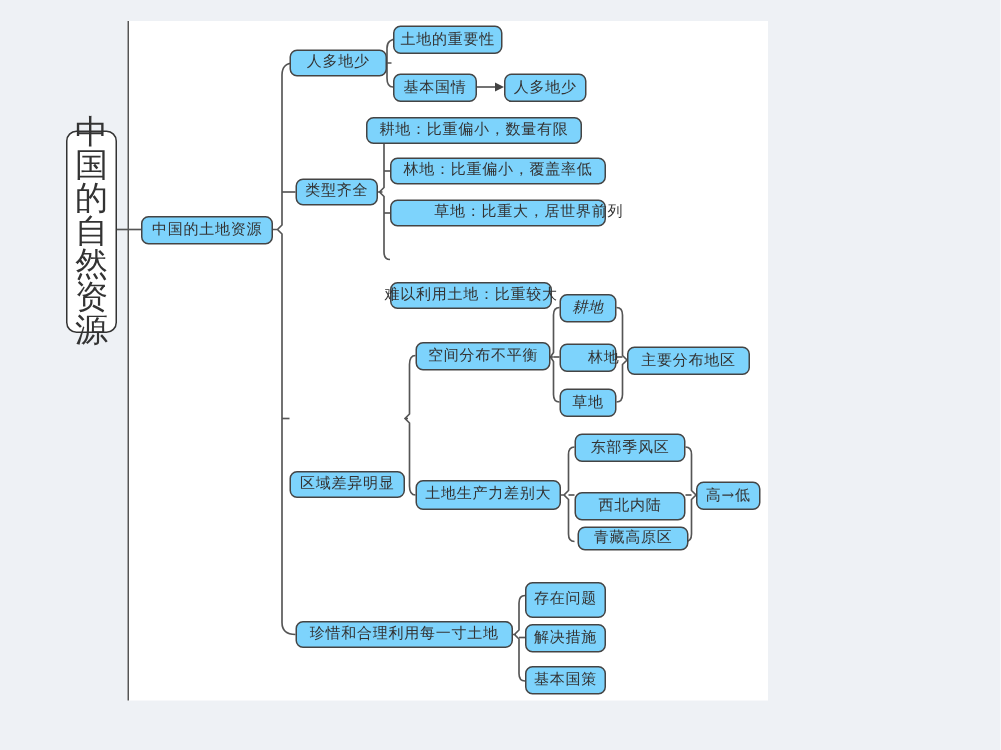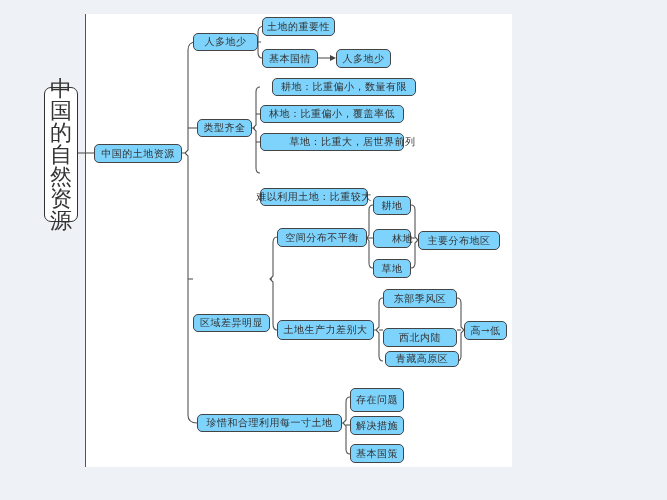--- a/index.html
+++ b/index.html
@@ -85,28 +85,28 @@
 </div>
 
 <div class="node" style="left:94px;top:144px;width:88px;height:19px;">中国的土地资源</div>
 
 <div class="node" style="left:193px;top:33px;width:65px;height:18px;">人多地少</div>
 <div class="node" style="left:262px;top:17px;width:73px;height:19px;">土地的重要性</div>
 <div class="node" style="left:262px;top:49px;width:56px;height:19px;">基本国情</div>
 <div class="node" style="left:336px;top:49px;width:55px;height:19px;">人多地少</div>
 
 <div class="node" style="left:197px;top:119px;width:55px;height:18px;">类型齐全</div>
-<div class="node" style="left:272px;top:78px;width:144px;height:18px;">耕地：比重偏小，数量有限</div>
+<div class="node" style="left:244px;top:78px;width:144px;height:18px;">耕地：比重偏小，数量有限</div>
 <div class="node" style="left:260px;top:105px;width:144px;height:18px;">林地：比重偏小，覆盖率低</div>
 <div class="node" style="left:260px;top:133px;width:144px;height:18px;padding-left:41px;">草地：比重大，居世界前列</div>
 <div class="node" style="left:260px;top:164px;width:108px;height:18px;margin-top:24px;">难以利用土地：比重较大</div>
 
 <div class="node" style="left:193px;top:270px;width:77px;height:18px;margin-top:44px;">区域差异明显</div>
 <div class="node" style="left:277px;top:228px;width:90px;height:19px;">空间分布不平衡</div>
-<div class="node" style="left:373px;top:196px;width:38px;height:19px;">耕地</div>
+<div class="node" style="left:373px;top:196px;width:38px;height:19px;font-style:italic;">耕地</div>
 <div class="node" style="left:373px;top:229px;width:38px;height:19px;padding-left:21px;">林地</div>
 <div class="node" style="left:373px;top:259px;width:38px;height:19px;">草地</div>
 <div class="node" style="left:418px;top:231px;width:82px;height:19px;">主要分布地区</div>
 
 <div class="node" style="left:277px;top:320px;width:97px;height:20px;">土地生产力差别大</div>
 <div class="node" style="left:383px;top:289px;width:74px;height:19px;">东部季风区</div>
 <div class="node" style="left:383px;top:328px;width:74px;height:19px;">西北内陆</div>
 <div class="node" style="left:385px;top:351px;width:74px;height:16px;">青藏高原区</div>
 <div class="node" style="left:464px;top:321px;width:43px;height:19px;">高→低</div>
 

